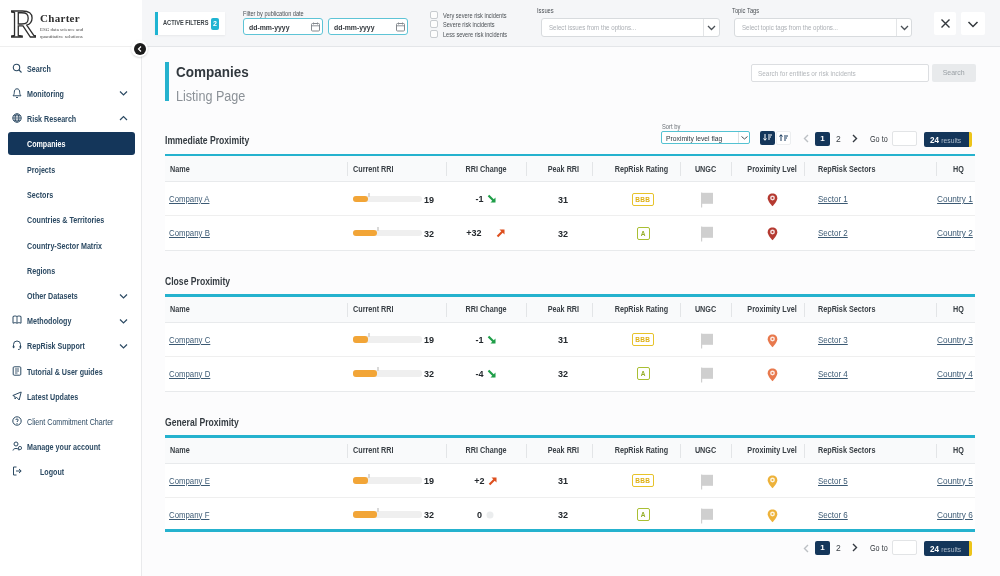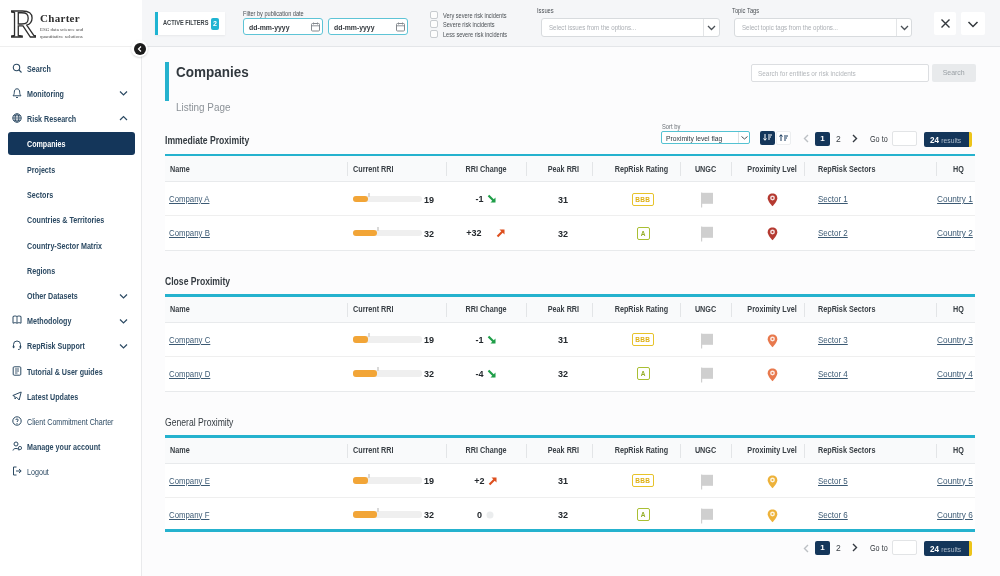--- a/index.html
+++ b/index.html
@@ -62,21 +62,21 @@
 <svg class="abs" style="left:940px;top:18px;" width="11" height="11" viewBox="0 0 11 11">
     <path d="M1.5 1.5 L9.5 9.5 M9.5 1.5 L1.5 9.5" stroke="#33383d" stroke-width="1.4"></path>
   </svg>
 <div class="abs" style="left:961px;top:12px;width:24px;height:23px;background:#fff;border-radius:2px;"></div>
 <svg class="abs" style="left:967px;top:21px;" width="12" height="7" viewBox="0 0 12 7">
     <path d="M1.5 1 L6 5.5 L10.5 1" stroke="#33383d" stroke-width="1.5" fill="none"></path>
   </svg>
 
 <div class="abs" style="left:165px;top:62px;width:4px;height:39px;background:#25b2ce;"></div>
 <div class="abs" style="left:176px;top:64px;font-size:14.5px;font-weight:bold;color:#31383e;"><span class="tl" style="transform:scaleX(0.93);">Companies</span></div>
-<div class="abs" style="left:176px;top:101px;font-size:11px;color:#8b9197;"><span class="tl" style="transform:scaleX(0.9);">Listing Page</span></div>
+<div class="abs" style="left:176px;top:88px;font-size:14px;color:#8b9197;"><span class="tl" style="transform:scaleX(0.9);">Listing Page</span></div>
 
 <div class="abs" style="left:751px;top:64px;width:178px;height:18px;background:#fff;border:1px solid #dcdee1;border-radius:2px;"></div>
 <div class="abs" style="left:758px;top:69px;font-size:8px;color:#b2b6ba;"><span class="tl" style="transform:scaleX(0.8);">Search for entities or risk incidents</span></div>
 <div class="abs" style="left:932px;top:64px;width:44px;height:18px;background:#e8eaec;border-radius:2px;text-align:center;font-size:8px;color:#9aa0a5;line-height:18px;"><span class="tc" style="transform:scaleX(0.87);">Search</span></div>
 
 <div class="abs" style="left:662px;top:123px;font-size:6.8px;color:#6b7177;"><span class="tl" style="transform:scaleX(0.85);">Sort by</span></div>
 <div class="abs" style="left:661px;top:131px;width:89px;height:13px;background:#fff;border:1px solid #54c2d2;border-radius:2px;"></div>
 <div class="abs" style="left:666px;top:133.5px;font-size:7.5px;color:#2f3a42;"><span class="tl" style="transform:scaleX(0.9);">Proximity level flag</span></div>
 <div class="abs" style="left:738px;top:132px;width:1px;height:11px;background:#dfe1e3;"></div>
 <svg class="abs" style="left:741px;top:136px;" width="7" height="4" viewBox="0 0 7 4">
@@ -190,21 +190,21 @@
     <svg class="abs" style="left:12px;top:440.5px;" width="10" height="10" viewBox="0 0 10 10">
       <circle cx="4" cy="3" r="2" fill="none" stroke="#2c4a63" stroke-width="1"></circle>
       <path d="M1 9.5 C1 6.8 7 6.8 7 9.5" fill="none" stroke="#2c4a63" stroke-width="1"></path>
       <circle cx="8" cy="7" r="1.6" fill="none" stroke="#2c4a63" stroke-width="0.9"></circle>
     </svg>
     <div class="abs" style="left:27px;top:441.5px;font-size:8.5px;font-weight:bold;color:#2c4a63;"><span class="tl" style="transform:scaleX(0.84);">Manage your account</span></div>
     <svg class="abs" style="left:12px;top:465.5px;" width="10" height="10" viewBox="0 0 10 10">
       <path d="M4.5 1 L1.5 1 L1.5 9 L4.5 9" fill="none" stroke="#2c4a63" stroke-width="1"></path>
       <path d="M4 5 L9 5 M7 3 L9.2 5 L7 7" fill="none" stroke="#2c4a63" stroke-width="1"></path>
     </svg>
-    <div class="abs" style="left:27px;top:466.5px;font-size:8.5px;font-weight:normal;color:#2c4a63;"><span class="tl" style="transform:scaleX(0.84);">Logout</span></div>
+    <div class="abs" style="left:40px;top:466.5px;font-size:8.5px;font-weight:bold;color:#2c4a63;"><span class="tl" style="transform:scaleX(0.84);">Logout</span></div>
   </div>
 
 <div class="abs" style="left:8px;top:132px;width:127px;height:23px;background:#14365a;border-radius:3px;"></div>
 <div class="abs" style="left:27px;top:139px;font-size:8.5px;font-weight:bold;color:#fff;"><span class="tl" style="transform:scaleX(0.84);">Companies</span></div>
 
 <div id="tables">
     <div class="abs" style="left:165px;top:134px;font-size:10.5px;font-weight:bold;color:#343b41;"><span class="tl" style="transform:scaleX(0.82);">Immediate Proximity</span></div>
     <div class="abs" style="left:165px;top:153.5px;width:810px;height:2.5px;background:#25b2ce;"></div>
     <div class="abs" style="left:165px;top:156px;width:810px;height:26px;background:#f9fafb;border-bottom:1px solid #e8eaec;"></div>
     <div class="abs" style="left:170px;top:163.5px;font-size:8.5px;font-weight:bold;color:#3a4046;"><span class="tl" style="transform:scaleX(0.85);">Name</span></div>
@@ -343,21 +343,21 @@
       <rect x="2" y="0.8" width="11" height="11" fill="#cfcfcf"></rect>
     </svg>
     <div class="abs" style="left:766.5px;top:367.5px;"><svg width="11" height="14" viewBox="0 0 11 14">
         <path d="M5.5 0.5 C2.6 0.5 0.7 2.6 0.7 5.2 C0.7 8.2 5.5 13.3 5.5 13.3 C5.5 13.3 10.3 8.2 10.3 5.2 C10.3 2.6 8.4 0.5 5.5 0.5 Z" fill="#e8794d"></path>
         <circle cx="5.5" cy="5" r="2.4" fill="#fff" opacity="0.85"></circle>
         <circle cx="5.5" cy="5" r="1" fill="#e8794d"></circle>
       </svg></div>
     <a class="abs" style="left:818px;top:368.5px;font-size:8.5px;"><span class="tl" style="transform:scaleX(0.94);">Sector 4</span></a>
     <a class="abs" style="left:893px;top:368.5px;width:80px;text-align:right;font-size:8.5px;display:block;"><span class="tr" style="transform:scaleX(0.97);">Country 4</span></a>
     <div class="abs" style="left:165px;top:390.5px;width:810px;height:1px;background:#e8eaec;"></div>
-    <div class="abs" style="left:165px;top:415.5px;font-size:10.5px;font-weight:normal;color:#343b41;"><span class="tl" style="transform:scaleX(0.82);">General Proximity</span></div>
+    <div class="abs" style="left:165px;top:415.5px;font-size:10.5px;font-weight:bold;color:#343b41;"><span class="tl" style="transform:scaleX(0.82);">General Proximity</span></div>
     <div class="abs" style="left:165px;top:435px;width:810px;height:2.5px;background:#25b2ce;"></div>
     <div class="abs" style="left:165px;top:437.5px;width:810px;height:26px;background:#f9fafb;border-bottom:1px solid #e8eaec;"></div>
     <div class="abs" style="left:170px;top:445px;font-size:8.5px;font-weight:bold;color:#3a4046;"><span class="tl" style="transform:scaleX(0.85);">Name</span></div>
     <div class="abs" style="left:353px;top:445px;font-size:8.5px;font-weight:bold;color:#3a4046;"><span class="tl" style="transform:scaleX(0.85);">Current RRI</span></div>
     <div class="abs" style="left:426px;width:120px;text-align:center;top:445px;font-size:8.5px;font-weight:bold;color:#3a4046;"><span class="tc" style="transform:scaleX(0.85);">RRI Change</span></div>
     <div class="abs" style="left:503px;width:120px;text-align:center;top:445px;font-size:8.5px;font-weight:bold;color:#3a4046;"><span class="tc" style="transform:scaleX(0.85);">Peak RRI</span></div>
     <div class="abs" style="left:581px;width:120px;text-align:center;top:445px;font-size:8.5px;font-weight:bold;color:#3a4046;"><span class="tc" style="transform:scaleX(0.85);">RepRisk Rating</span></div>
     <div class="abs" style="left:646px;width:120px;text-align:center;top:445px;font-size:8.5px;font-weight:bold;color:#3a4046;"><span class="tc" style="transform:scaleX(0.85);">UNGC</span></div>
     <div class="abs" style="left:712px;width:120px;text-align:center;top:445px;font-size:8.5px;font-weight:bold;color:#3a4046;"><span class="tc" style="transform:scaleX(0.85);">Proximity Lvel</span></div>
     <div class="abs" style="left:818px;top:445px;font-size:8.5px;font-weight:bold;color:#3a4046;"><span class="tl" style="transform:scaleX(0.85);">RepRisk Sectors</span></div>

